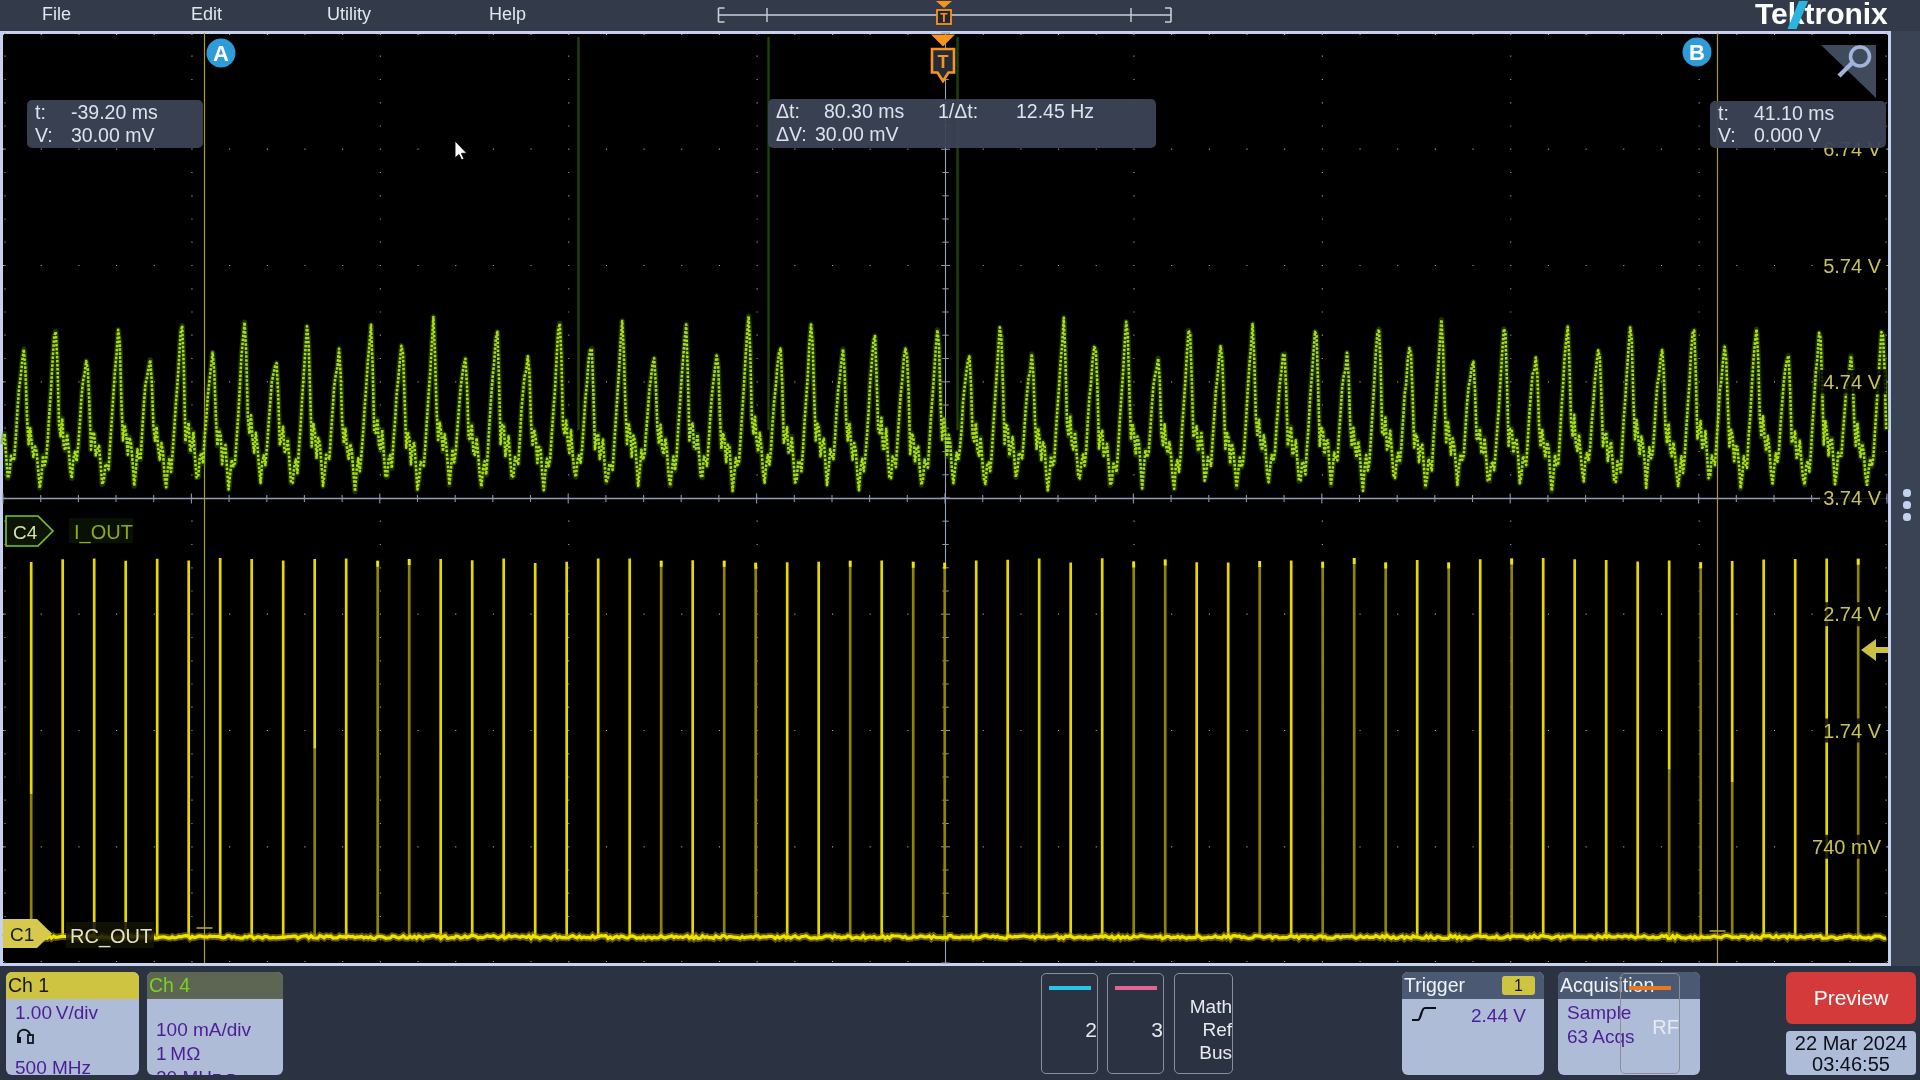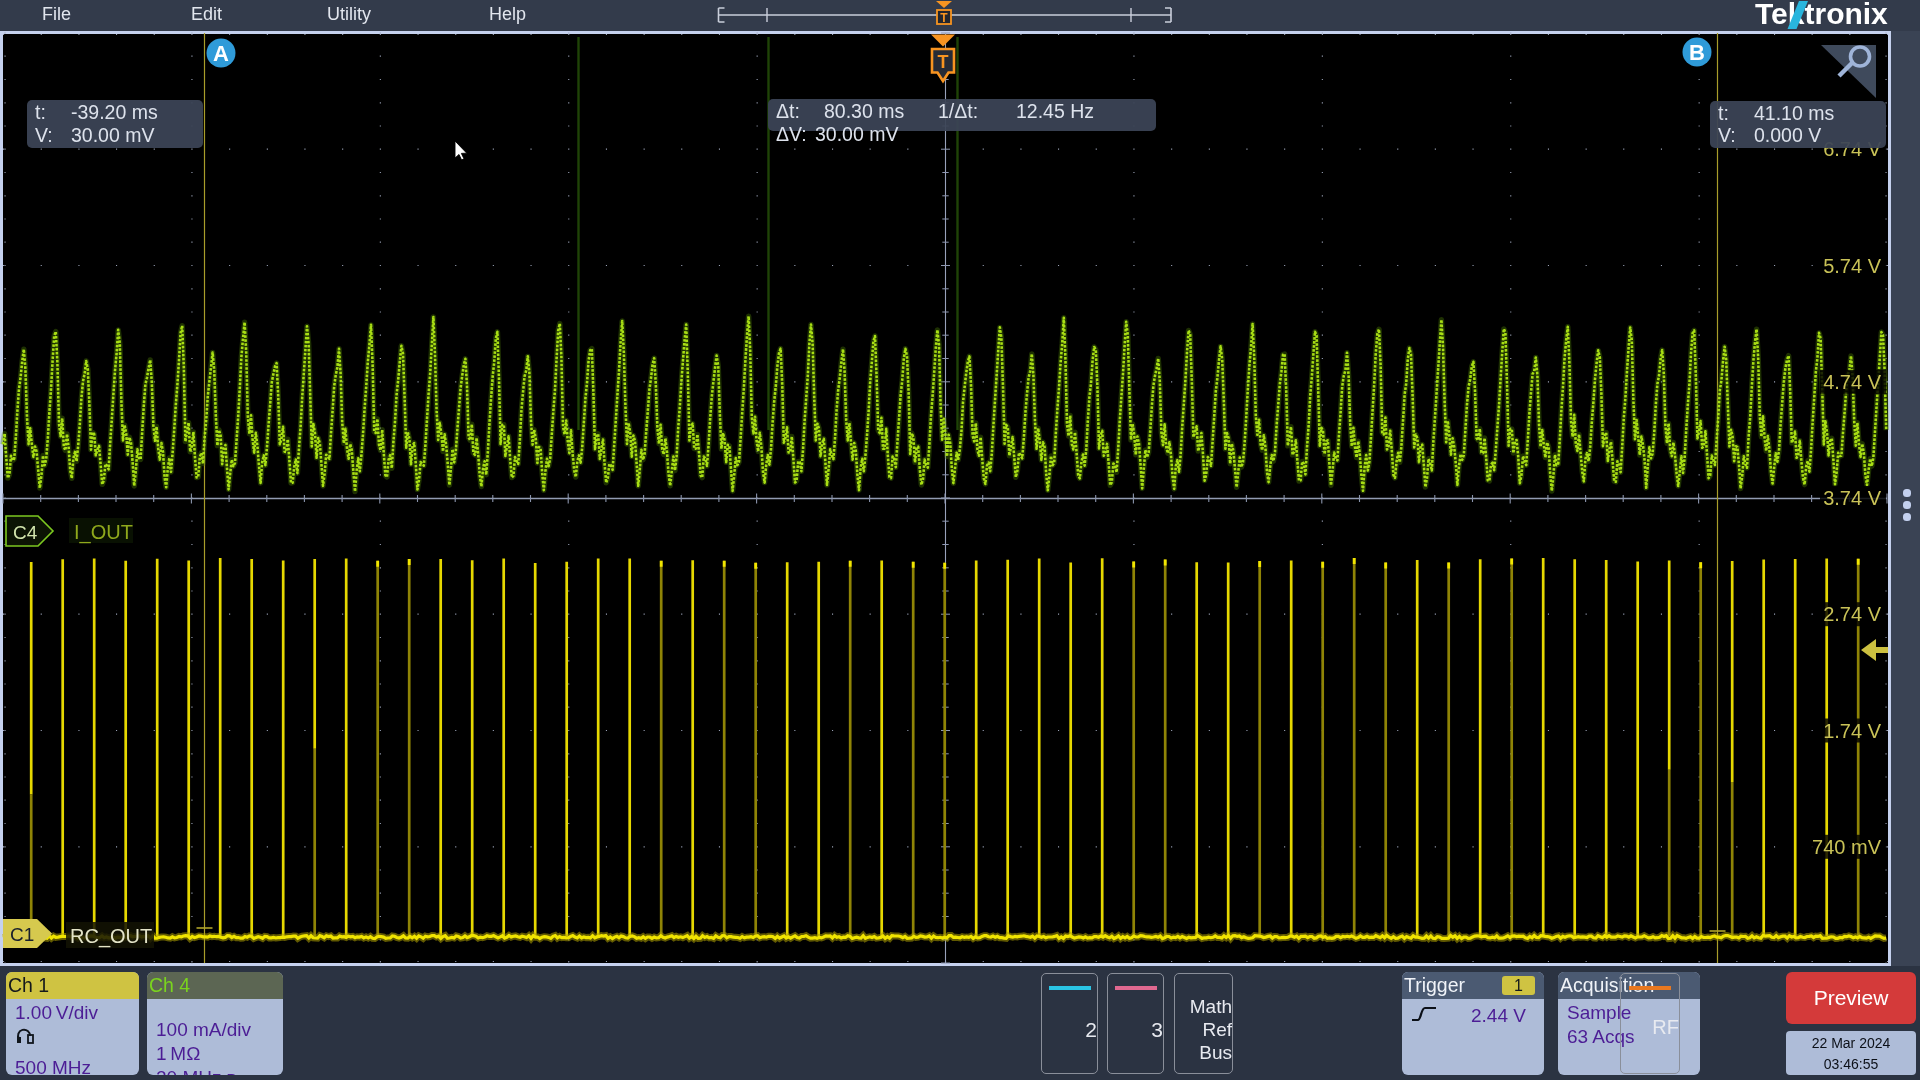--- a/index.html
+++ b/index.html
@@ -114,21 +114,21 @@
 <div class="ibox" style="left:27px;top:100px;width:176px;height:48px">
   <div class="irow" style="top:1px">
         <span class="ilab">t:</span>
         <span class="ival" style="left:44px">-39.20 ms</span>
       </div>
   <div class="irow" style="top:24px">
         <span class="ilab">V:</span>
         <span class="ival" style="left:44px">30.00 mV</span>
       </div>
 </div>
-<div class="ibox" style="left:768px;top:99px;width:388px;height:32px">
+<div class="ibox" style="left:768px;top:99px;width:388px;height:49px">
   <div class="irow" style="top:1px">
         <span class="ival" style="left:8px">Δt:</span>
         <span class="ival" style="left:56px">80.30 ms</span>
         <span class="ival" style="left:170px">1/Δt:</span>
         <span class="ival" style="left:248px">12.45 Hz</span>
       </div>
   <div class="irow" style="top:24px">
         <span class="ival" style="left:8px">ΔV:</span>
         <span class="ival" style="left:47px">30.00 mV</span>
       </div>
@@ -192,15 +192,15 @@
     <div class="pbody">
       <div style="margin-top:3px">Sample</div>
       <div style="margin-top:2px">63 Acqs</div>
     </div>
   </div>
   <div class="btn" style="left:1620px;top:7px;width:60px;height:101px;font-size:20px">
     <div class="cbar" style="background:#e87820"></div>
     <div style="margin-top:42px">RF</div>
   </div>
   <div class="abs" style="left:1786px;top:6px;width:130px;height:52px;background:#d43a3a;border-radius:6px;color:#fff;font-size:21px;text-align:center;line-height:52px">Preview</div>
-  <div class="abs" style="left:1786px;top:65px;width:130px;height:44px;background:#aebcd8;border-radius:4px;color:#0c1018;font-size:14px;text-align:center;line-height:21px;padding-top:2px">22 Mar 2024<br>03:46:55</div>
+  <div class="abs" style="left:1786px;top:65px;width:130px;height:44px;background:#aebcd8;border-radius:4px;color:#0c1018;font-size:20px;text-align:center;line-height:21px;padding-top:2px">22 Mar 2024<br>03:46:55</div>
 </div>
 </div>
 
 </body></html>

